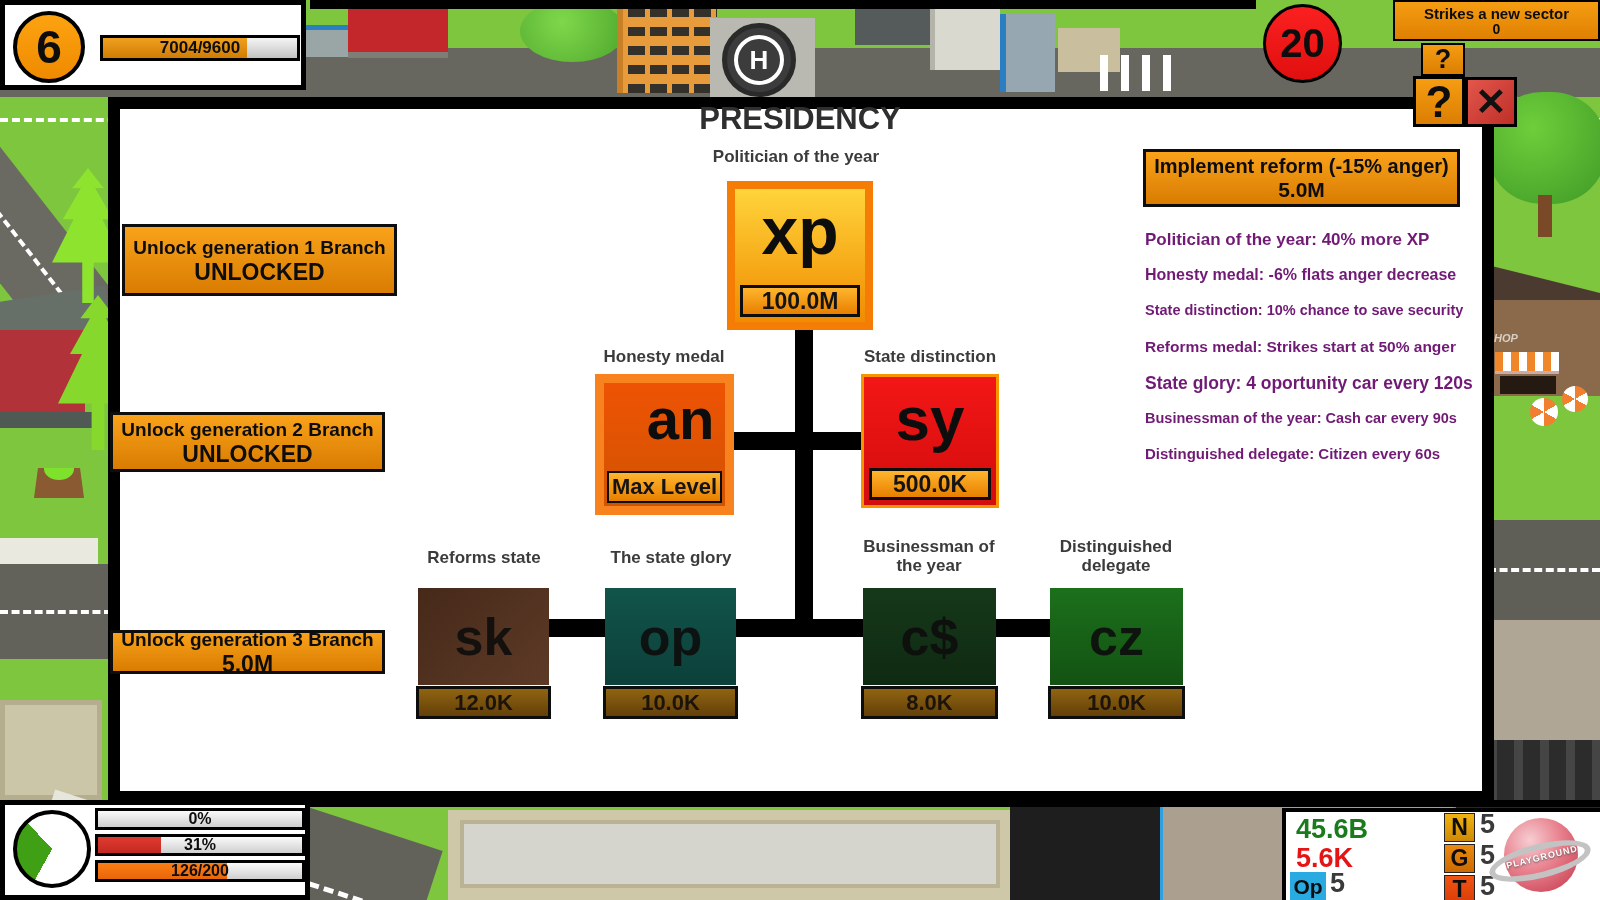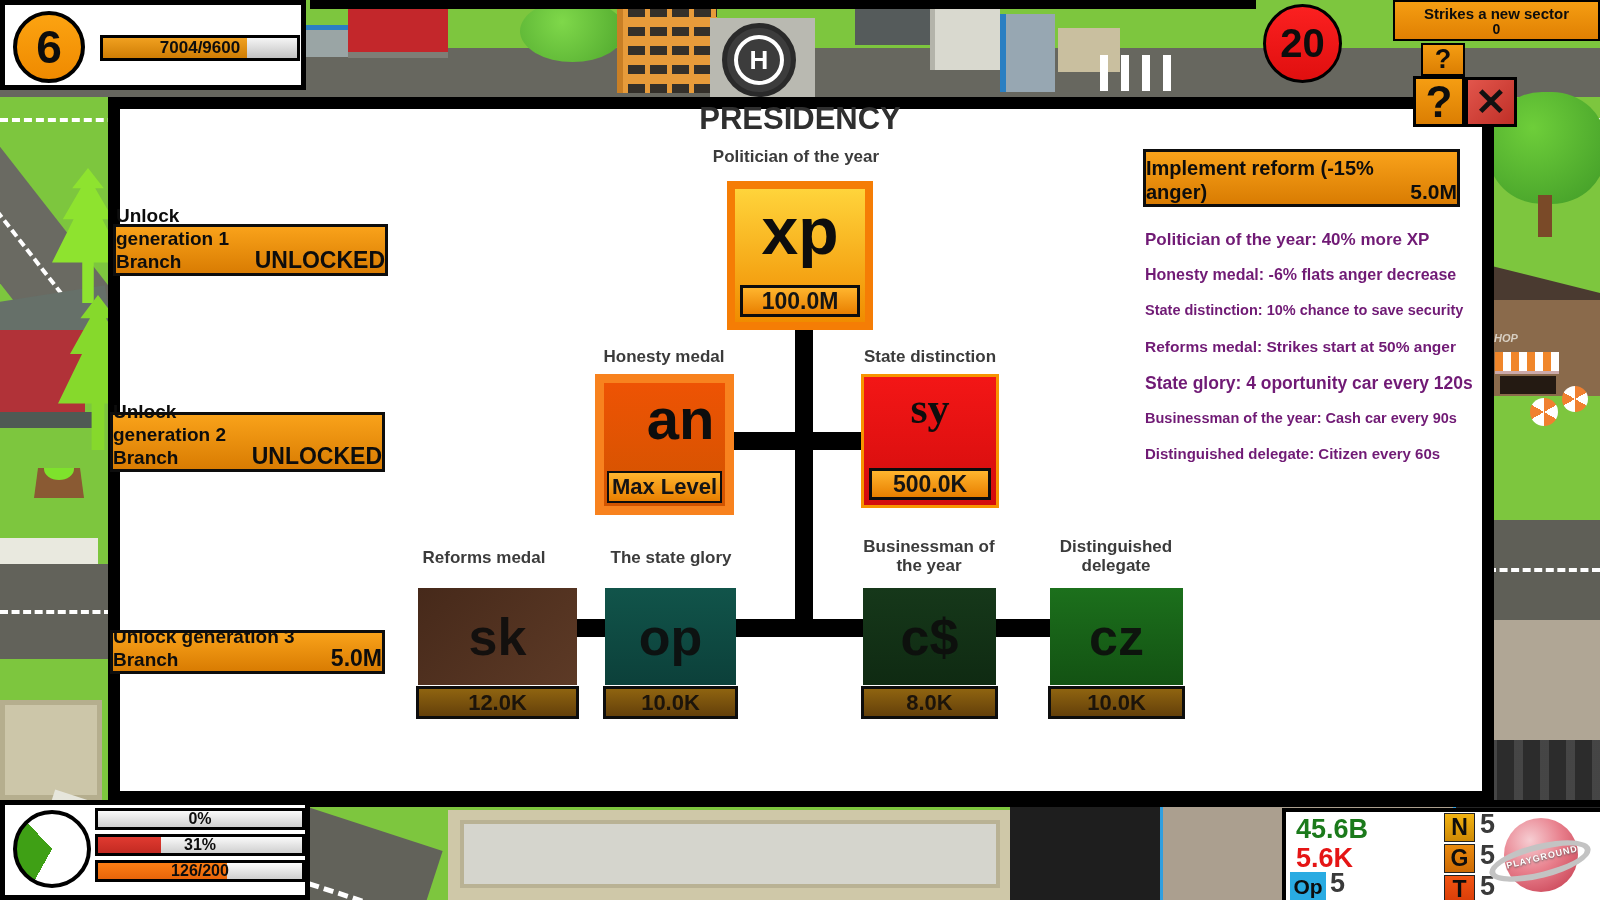--- a/index.html
+++ b/index.html
@@ -96,42 +96,42 @@
   .nsym { color:#0d0d0d; }
   .nprice { position:absolute; left:5px; right:5px; bottom:5px; height:32px; border:3px solid #0d0d0d;
             background:linear-gradient(180deg,#ffb52e,#e87f00); display:flex; align-items:center; justify-content:center;
             font-size:23px; color:#141414; z-index:2; }
   .node-xp { left:727px; top:181px; width:146px; height:149px; background:linear-gradient(180deg,#ffd43b,#f08c00); border:8px solid #f57d05; }
   .node-xp .nsym { font-size:66px; margin-top:4px; }
   .node-an { left:595px; top:374px; width:139px; height:141px; background:linear-gradient(180deg,#ee5304,#d15400); border:9px solid #f8821e; }
   .node-an .nsym { font-size:58px; margin-top:2px;margin-left:32px; }
   .node-an .nprice { font-size:22px; left:3px; right:3px; bottom:3px; border-width:2px; }
   .node-sy { left:861px; top:374px; width:138px; height:134px; background:linear-gradient(180deg,#f31616,#d30d0d); border:3px solid #f79400; }
-  .node-sy .nsym { font-size:44px; margin-top:6px;font-family:Liberation Serif, serif; }
+  .node-sy .nsym { font-size:62px; margin-top:6px; }
 
   .bnode { z-index:7; }
   .bsq { position:absolute; left:0; top:0; width:100%; height:97px; display:flex; align-items:center; justify-content:center; }
   .bsq .nsym { font-size:52px; opacity:.9; }
   .bprice { position:absolute; left:-2px; right:-2px; top:98px; height:33px; border:3px solid #0d0d0d;
             background:linear-gradient(180deg,#8f6410,#64400a); display:flex; align-items:center; justify-content:center;
             font-size:22px; color:#1c140a; }
-  .node-sk { left:418px; top:588px; width:159px; height:131px; }
+  .node-sk { left:418px; top:588px; width:131px; height:131px; }
   .node-sk .bsq { background:linear-gradient(135deg,#46291a,#5d3a26); }
   .node-op { left:605px; top:588px; width:131px; height:131px; }
   .node-op .bsq { background:linear-gradient(180deg,#11544a,#0c403a); }
   .node-cd { left:863px; top:588px; width:133px; height:131px; }
   .node-cd .bsq { background:linear-gradient(180deg,#16381a,#0f2a12); }
   .node-cz { left:1050px; top:588px; width:133px; height:131px; }
   .node-cz .bsq { background:linear-gradient(180deg,#1c701c,#135213); }
 
   .obtn { background:linear-gradient(180deg,#f9a21a,#d97c02); border:3px solid #0d0d0d; color:#0d0d0d;
-          display:flex; align-items:flex-end; justify-content:center; z-index:8; cursor:pointer; }
+          display:flex; flex-direction:column; align-items:center; justify-content:center; z-index:8; cursor:pointer; }
   .obtn .l1 { font-size:19px; line-height:23px; }
   .obtn .l2 { font-size:23px; line-height:26px; }
-  .branch1 { left:113px; top:224px; width:275px; height:52px; }
+  .branch1 { left:122px; top:224px; width:275px; height:72px; }
   .branch2 { left:110px; top:412px; width:275px; height:60px; }
   .branch3 { left:110px; top:630px; width:275px; height:44px; }
   .reform { left:1143px; top:149px; width:317px; height:58px; }
   .reform .l1 { font-size:20px; line-height:24px; }
   .reform .l2 { font-size:21px; line-height:24px; }
 
   .desc { left:1145px; width:345px; color:#701a75; z-index:8; }
   .d0 { top:230px; font-size:17px; }
   .d1 { top:266px; font-size:16px; }
   .d2 { top:302px; font-size:14.5px; }
@@ -264,21 +264,21 @@
   <div class="panel"></div>
   <div class="ptitle">PRESIDENCY</div>
 
   <div class="conn vline"></div>
   <div class="conn hline1"></div>
   <div class="conn hline2"></div>
 
   <div class="nlabel lbl-xp">Politician of the year</div>
   <div class="nlabel lbl-an">Honesty medal</div>
   <div class="nlabel lbl-sy">State distinction</div>
-  <div class="nlabel lbl-sk">Reforms medal</div>
+  <div class="nlabel lbl-sk">Reforms state</div>
   <div class="nlabel lbl-op">The state glory</div>
   <div class="nlabel lbl-cd">Businessman of the year</div>
   <div class="nlabel lbl-cz">Distinguished delegate</div>
 
   <div class="node node-xp">
     <span class="nsym">xp</span>
     <div class="nprice">100.0M</div>
   </div>
   <div class="node node-an">
     <span class="nsym">an</span>

